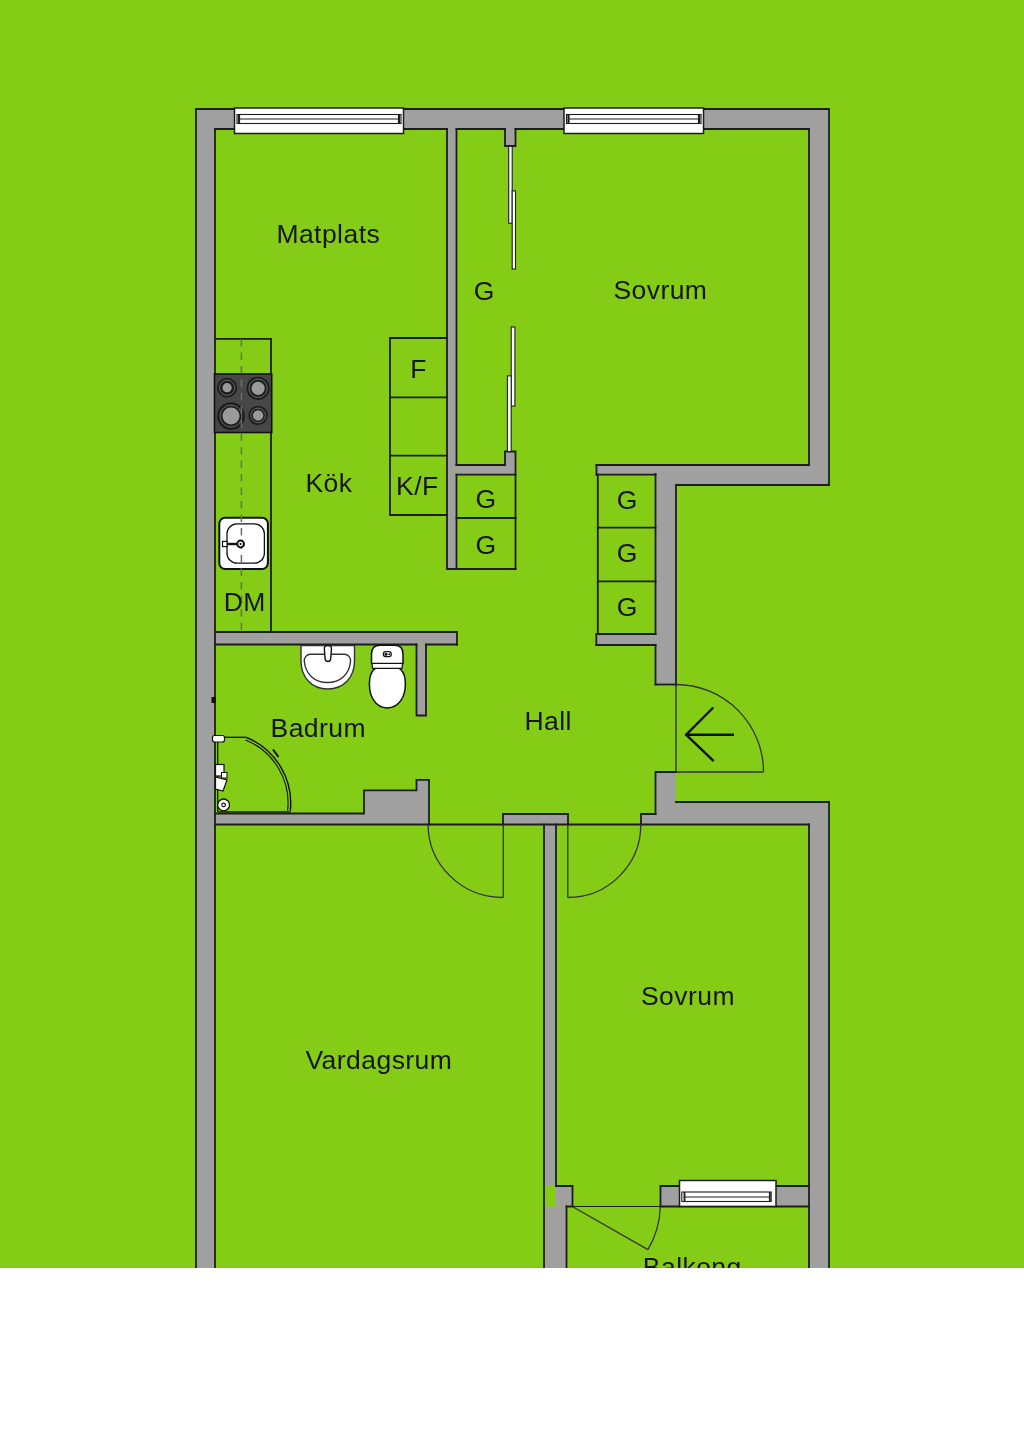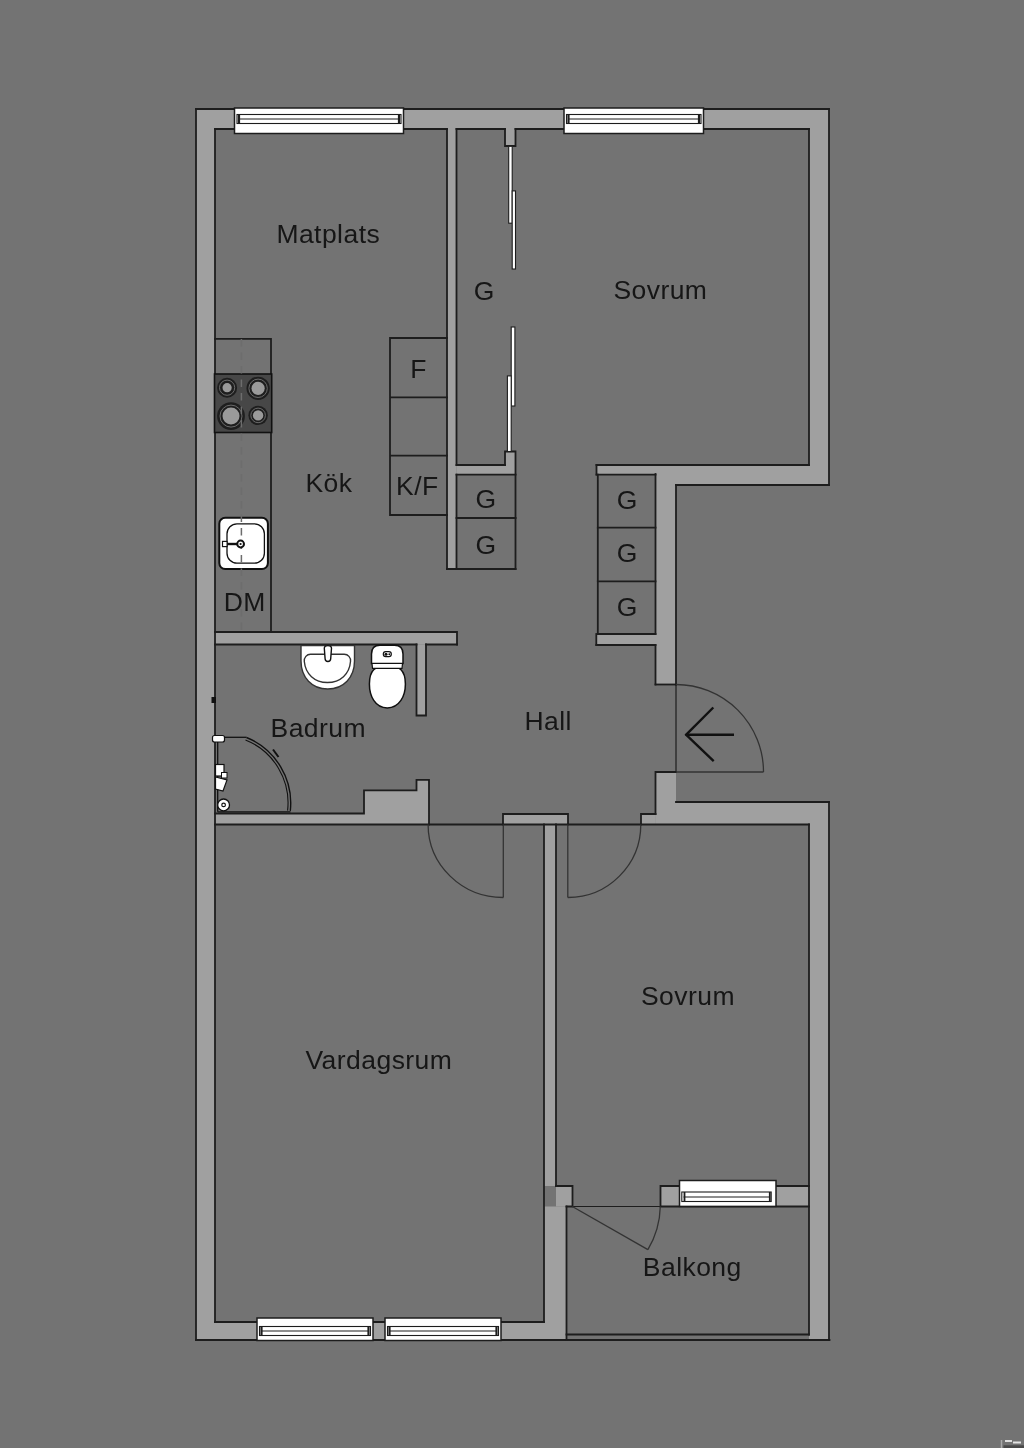--- a/index.html
+++ b/index.html
@@ -1,16 +1,16 @@
 <!DOCTYPE html>
 <html><head>
 <meta charset="utf-8">
 <style>
   html,body{margin:0;padding:0;background:#ffffff;}
-  #page{position:relative;width:1024px;height:1448px;background:#737373;overflow:hidden;}
+  #page{position:relative;width:1024px;height:1268px;background:#84cc16;overflow:hidden;}
   svg{position:absolute;top:0;left:0;}
   text{font-family:"Liberation Sans",sans-serif;fill:#161616;font-size:26.5px;letter-spacing:0.45px;}
 </style>
 </head>
 <body>
 <div id="page">
 <svg width="1024" height="1448" viewBox="0 0 1024 1448">
 
   <g fill="#a0a0a0" stroke="none">
     <rect x="196" y="109" width="633" height="20"></rect>

